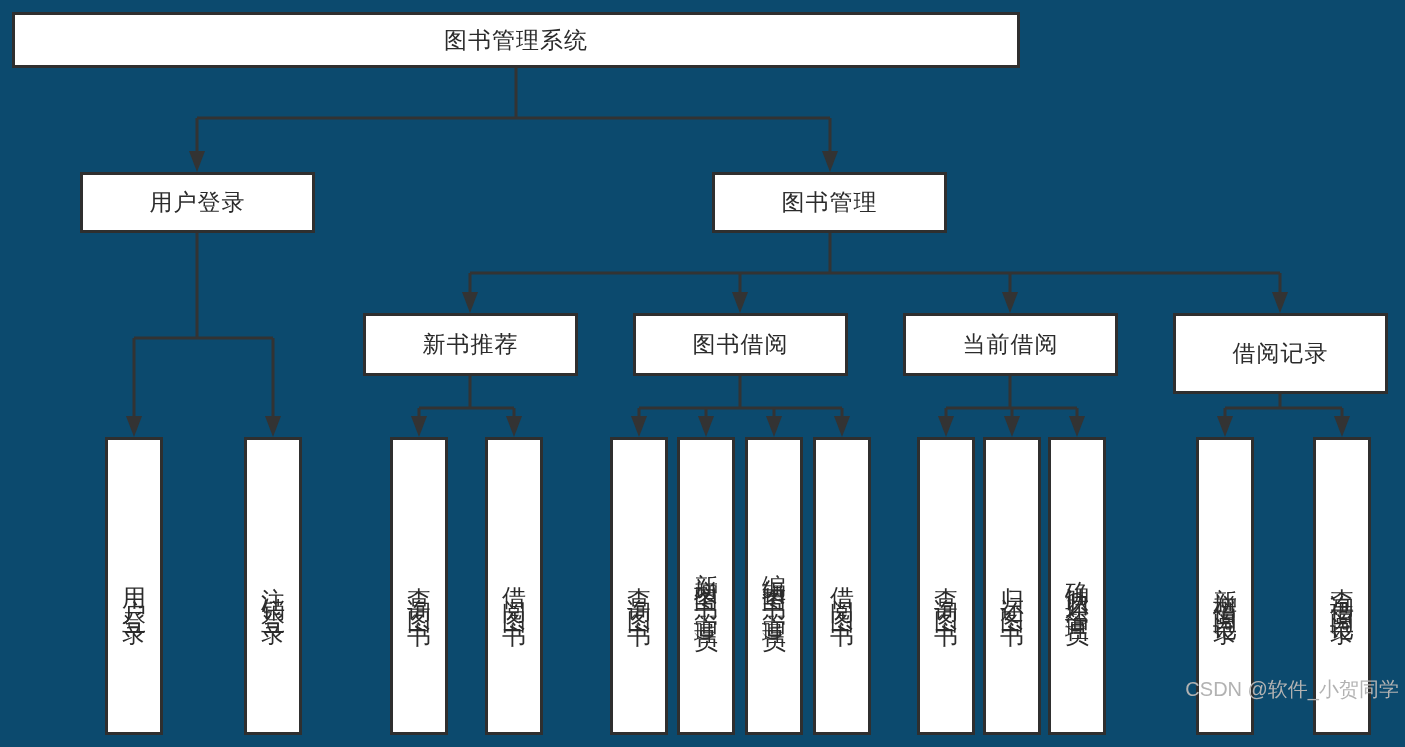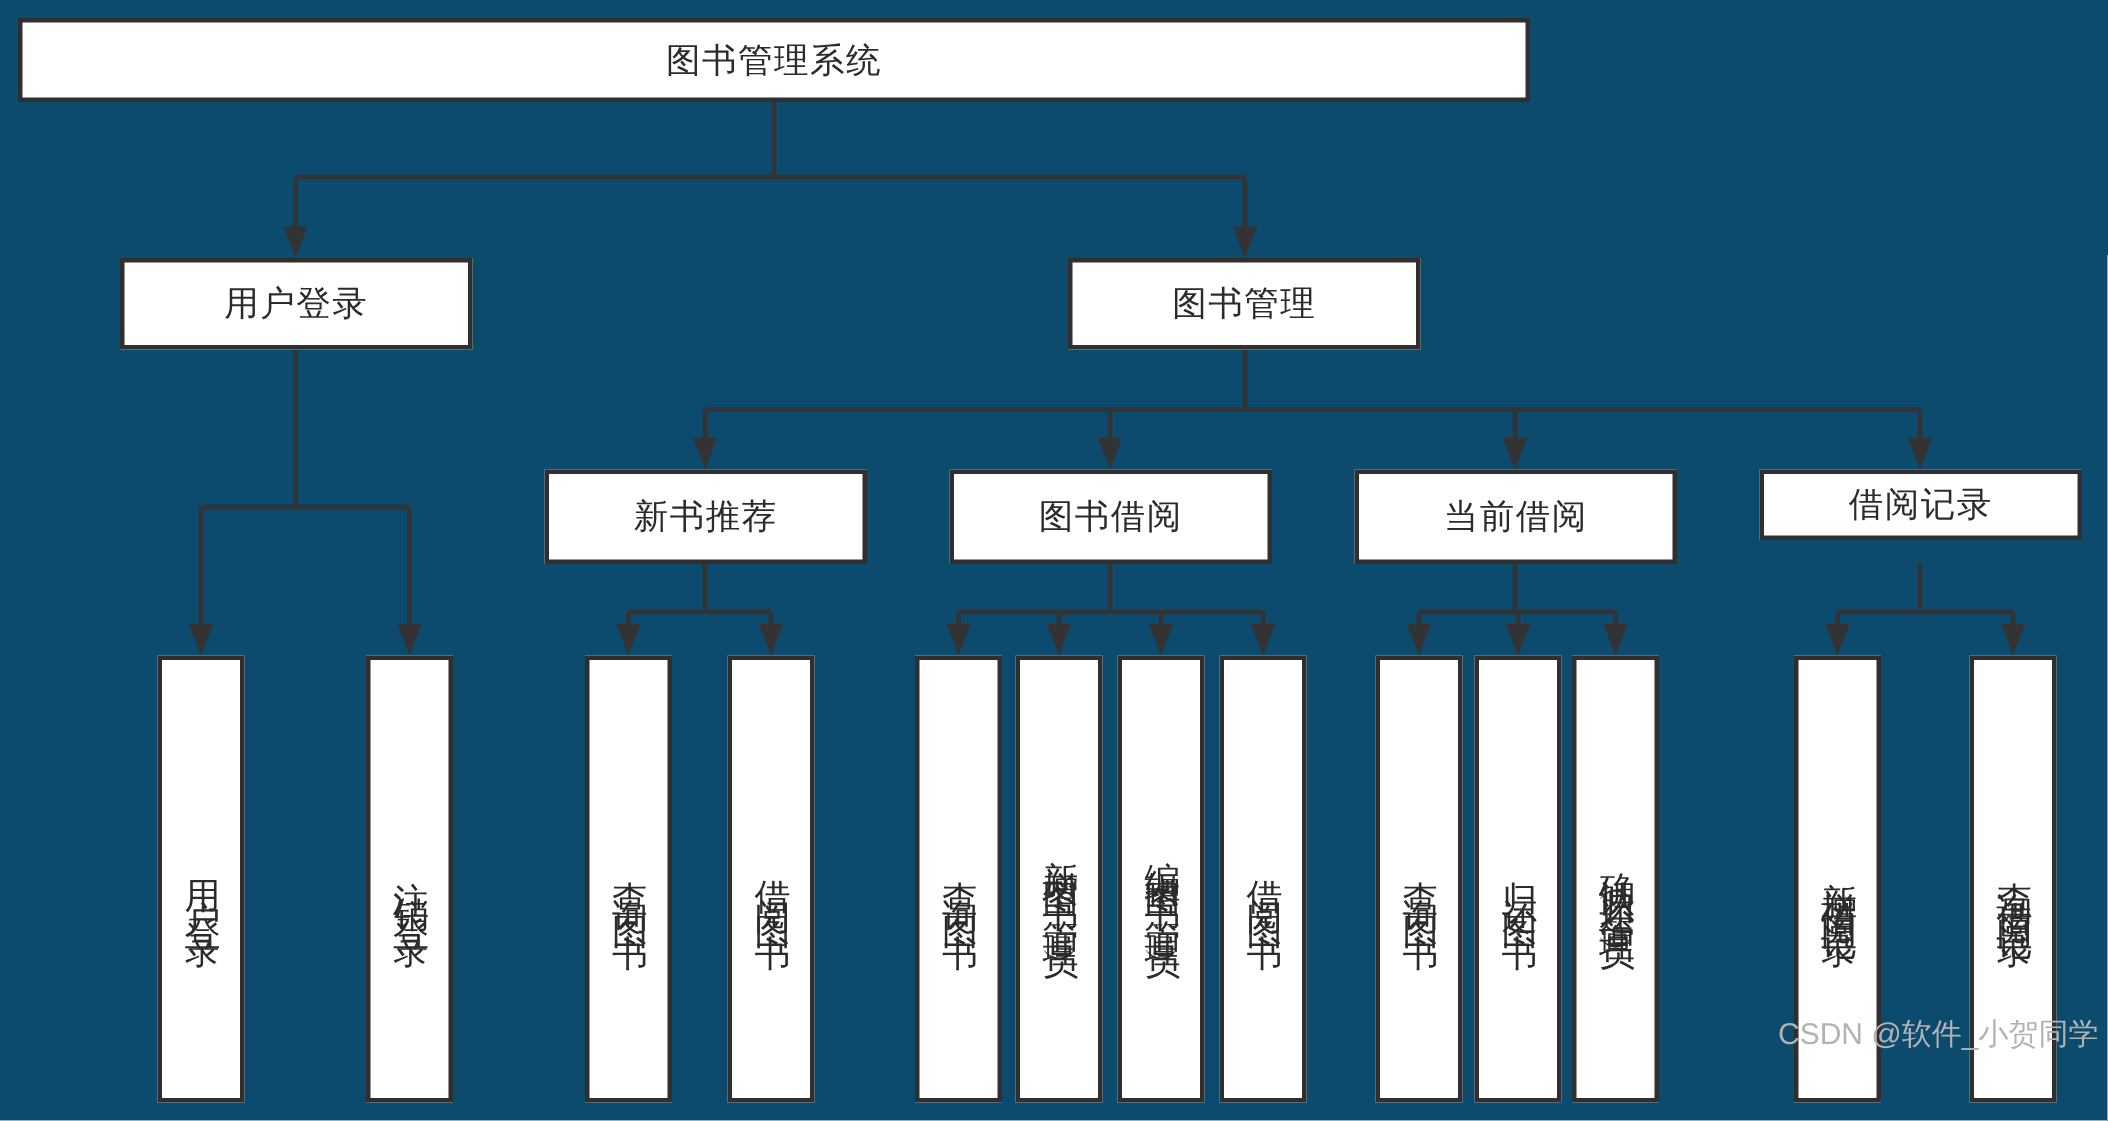--- a/index.html
+++ b/index.html
@@ -106,21 +106,21 @@
 
   <div class="hbox" style="left:363px; top:313px; width:215px; height:63px;">
     <span>新书推荐</span>
   </div>
   <div class="hbox" style="left:633px; top:313px; width:215px; height:63px;">
     <span>图书借阅</span>
   </div>
   <div class="hbox" style="left:903px; top:313px; width:215px; height:63px;justify-content:center;">
     <span>当前借阅</span>
   </div>
-  <div class="hbox" style="left:1173px; top:313px; width:215px; height:47px;">
+  <div class="hbox" style="left:1173px; top:313px; width:215px; height:81px;">
     <span>借阅记录</span>
   </div>
 
   <div class="vbox" style="left:105px; top:437px; width:58px; height:298px;">
     <span class="vtext ls12">用户登录</span>
   </div>
   <div class="vbox" style="left:244px; top:437px; width:58px; height:298px;">
     <span class="vtext ls12">注销登录</span>
   </div>
 

